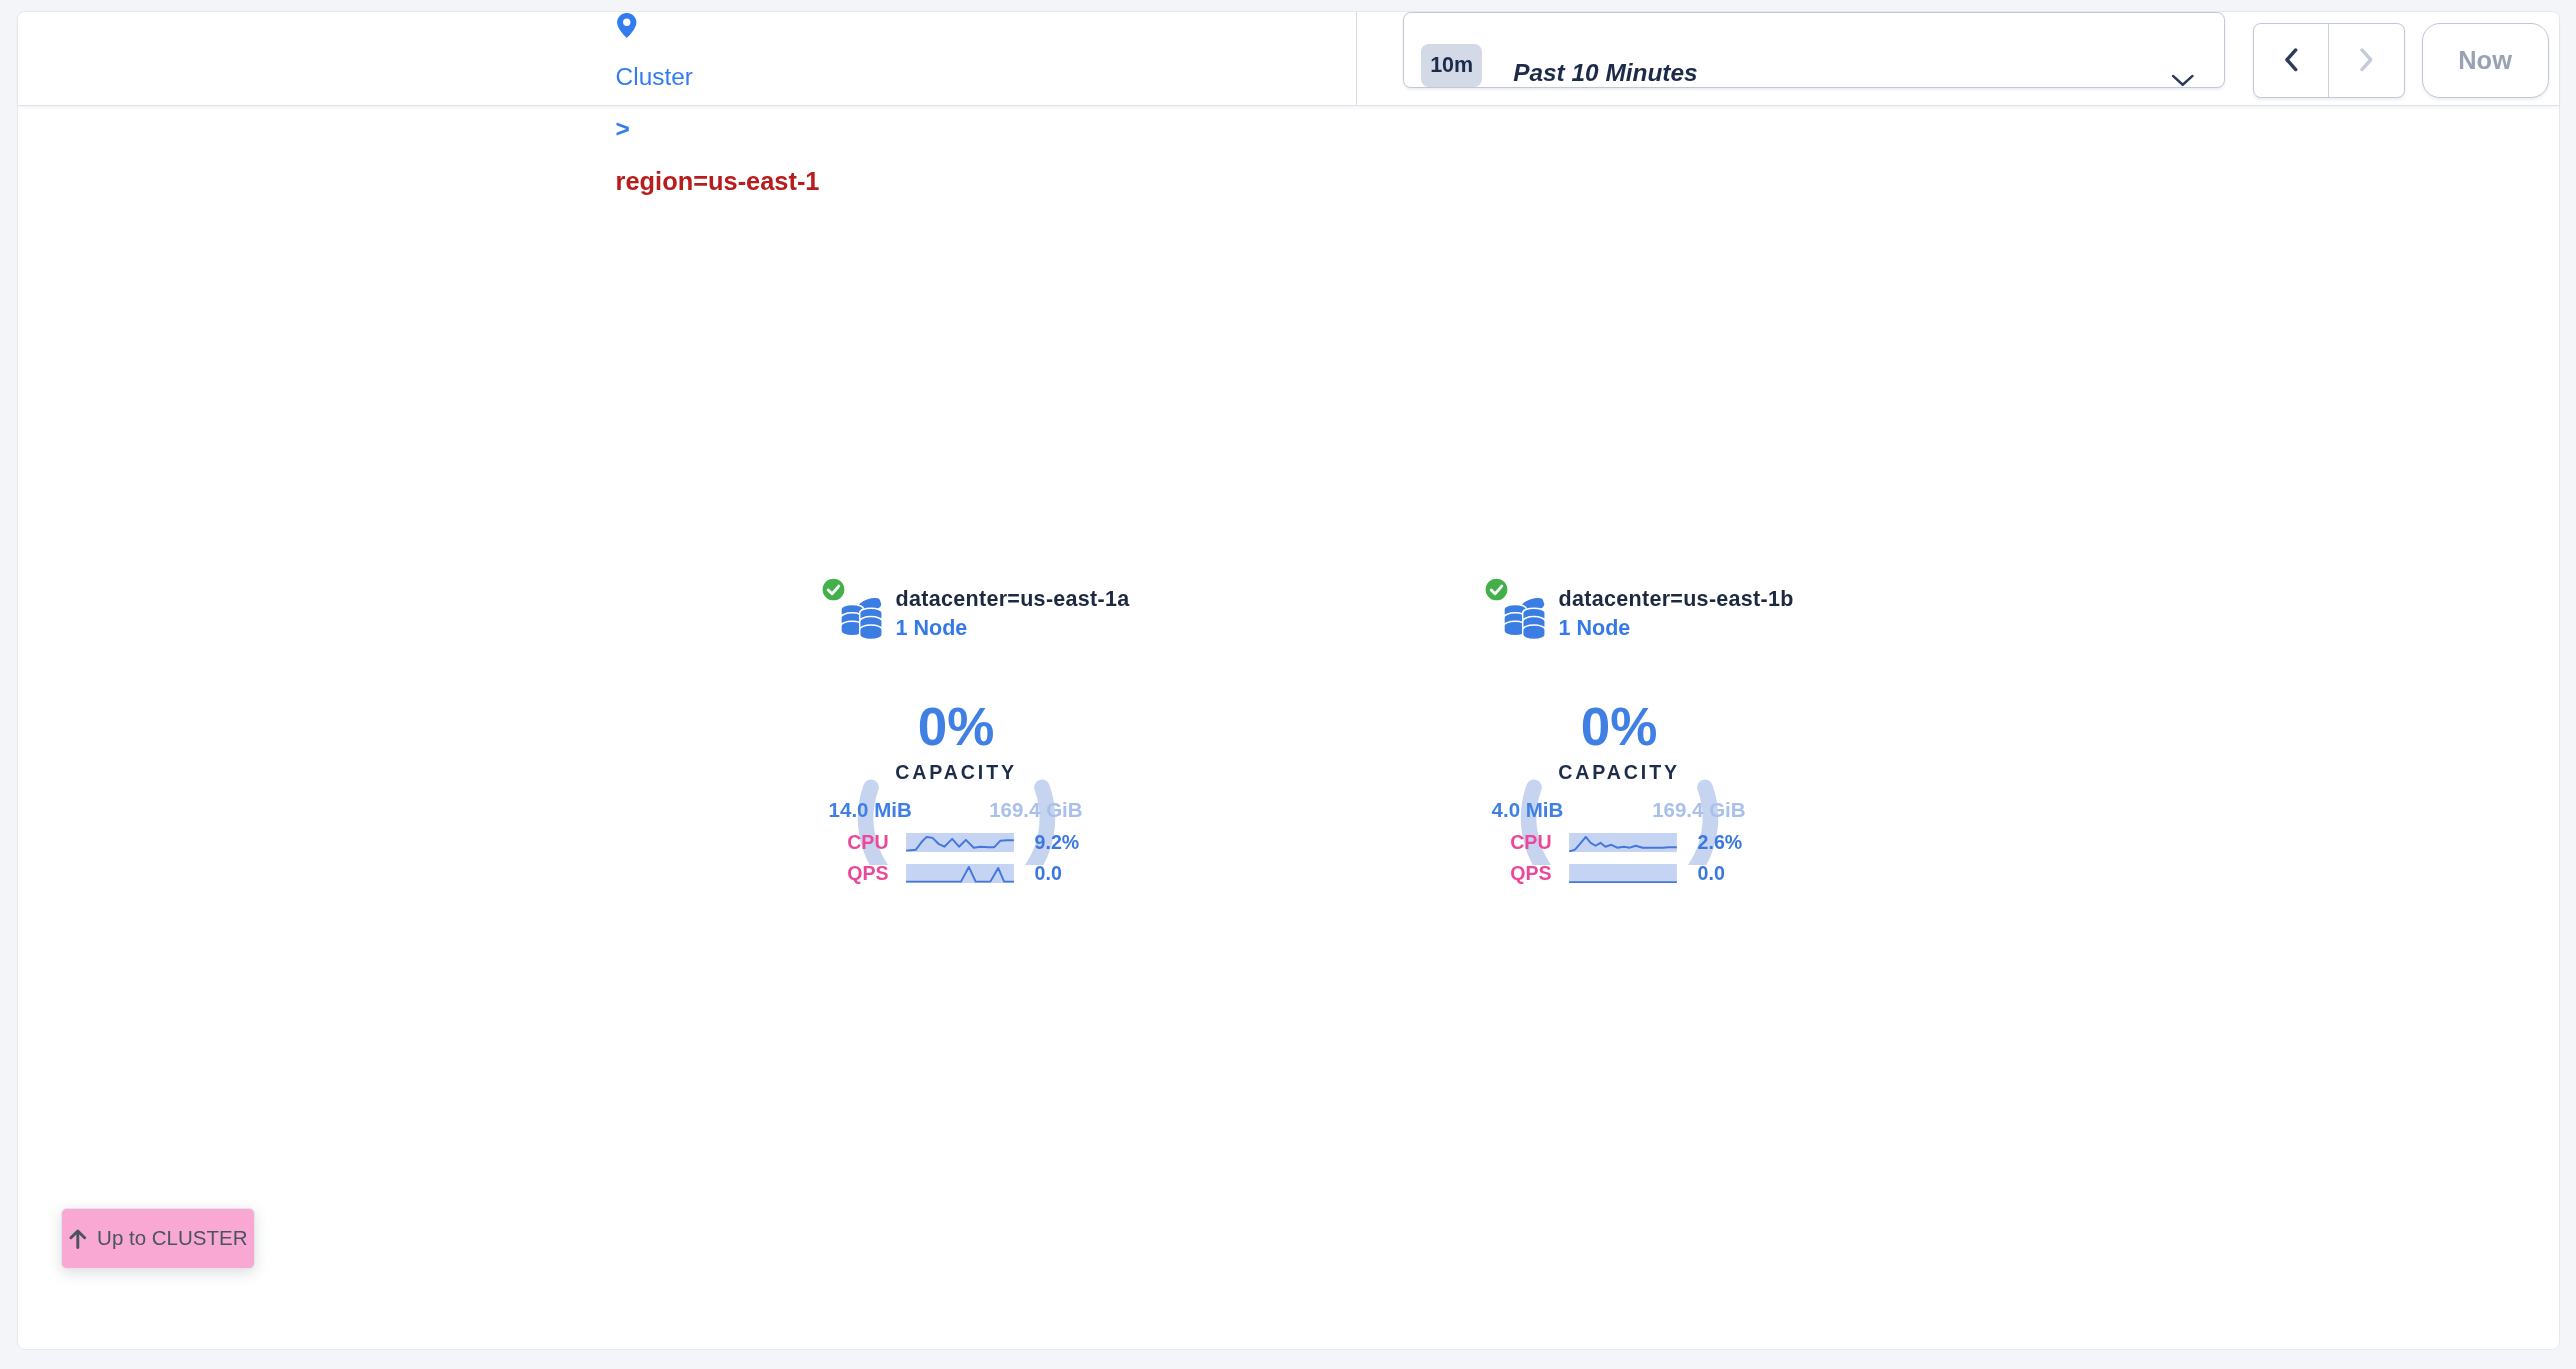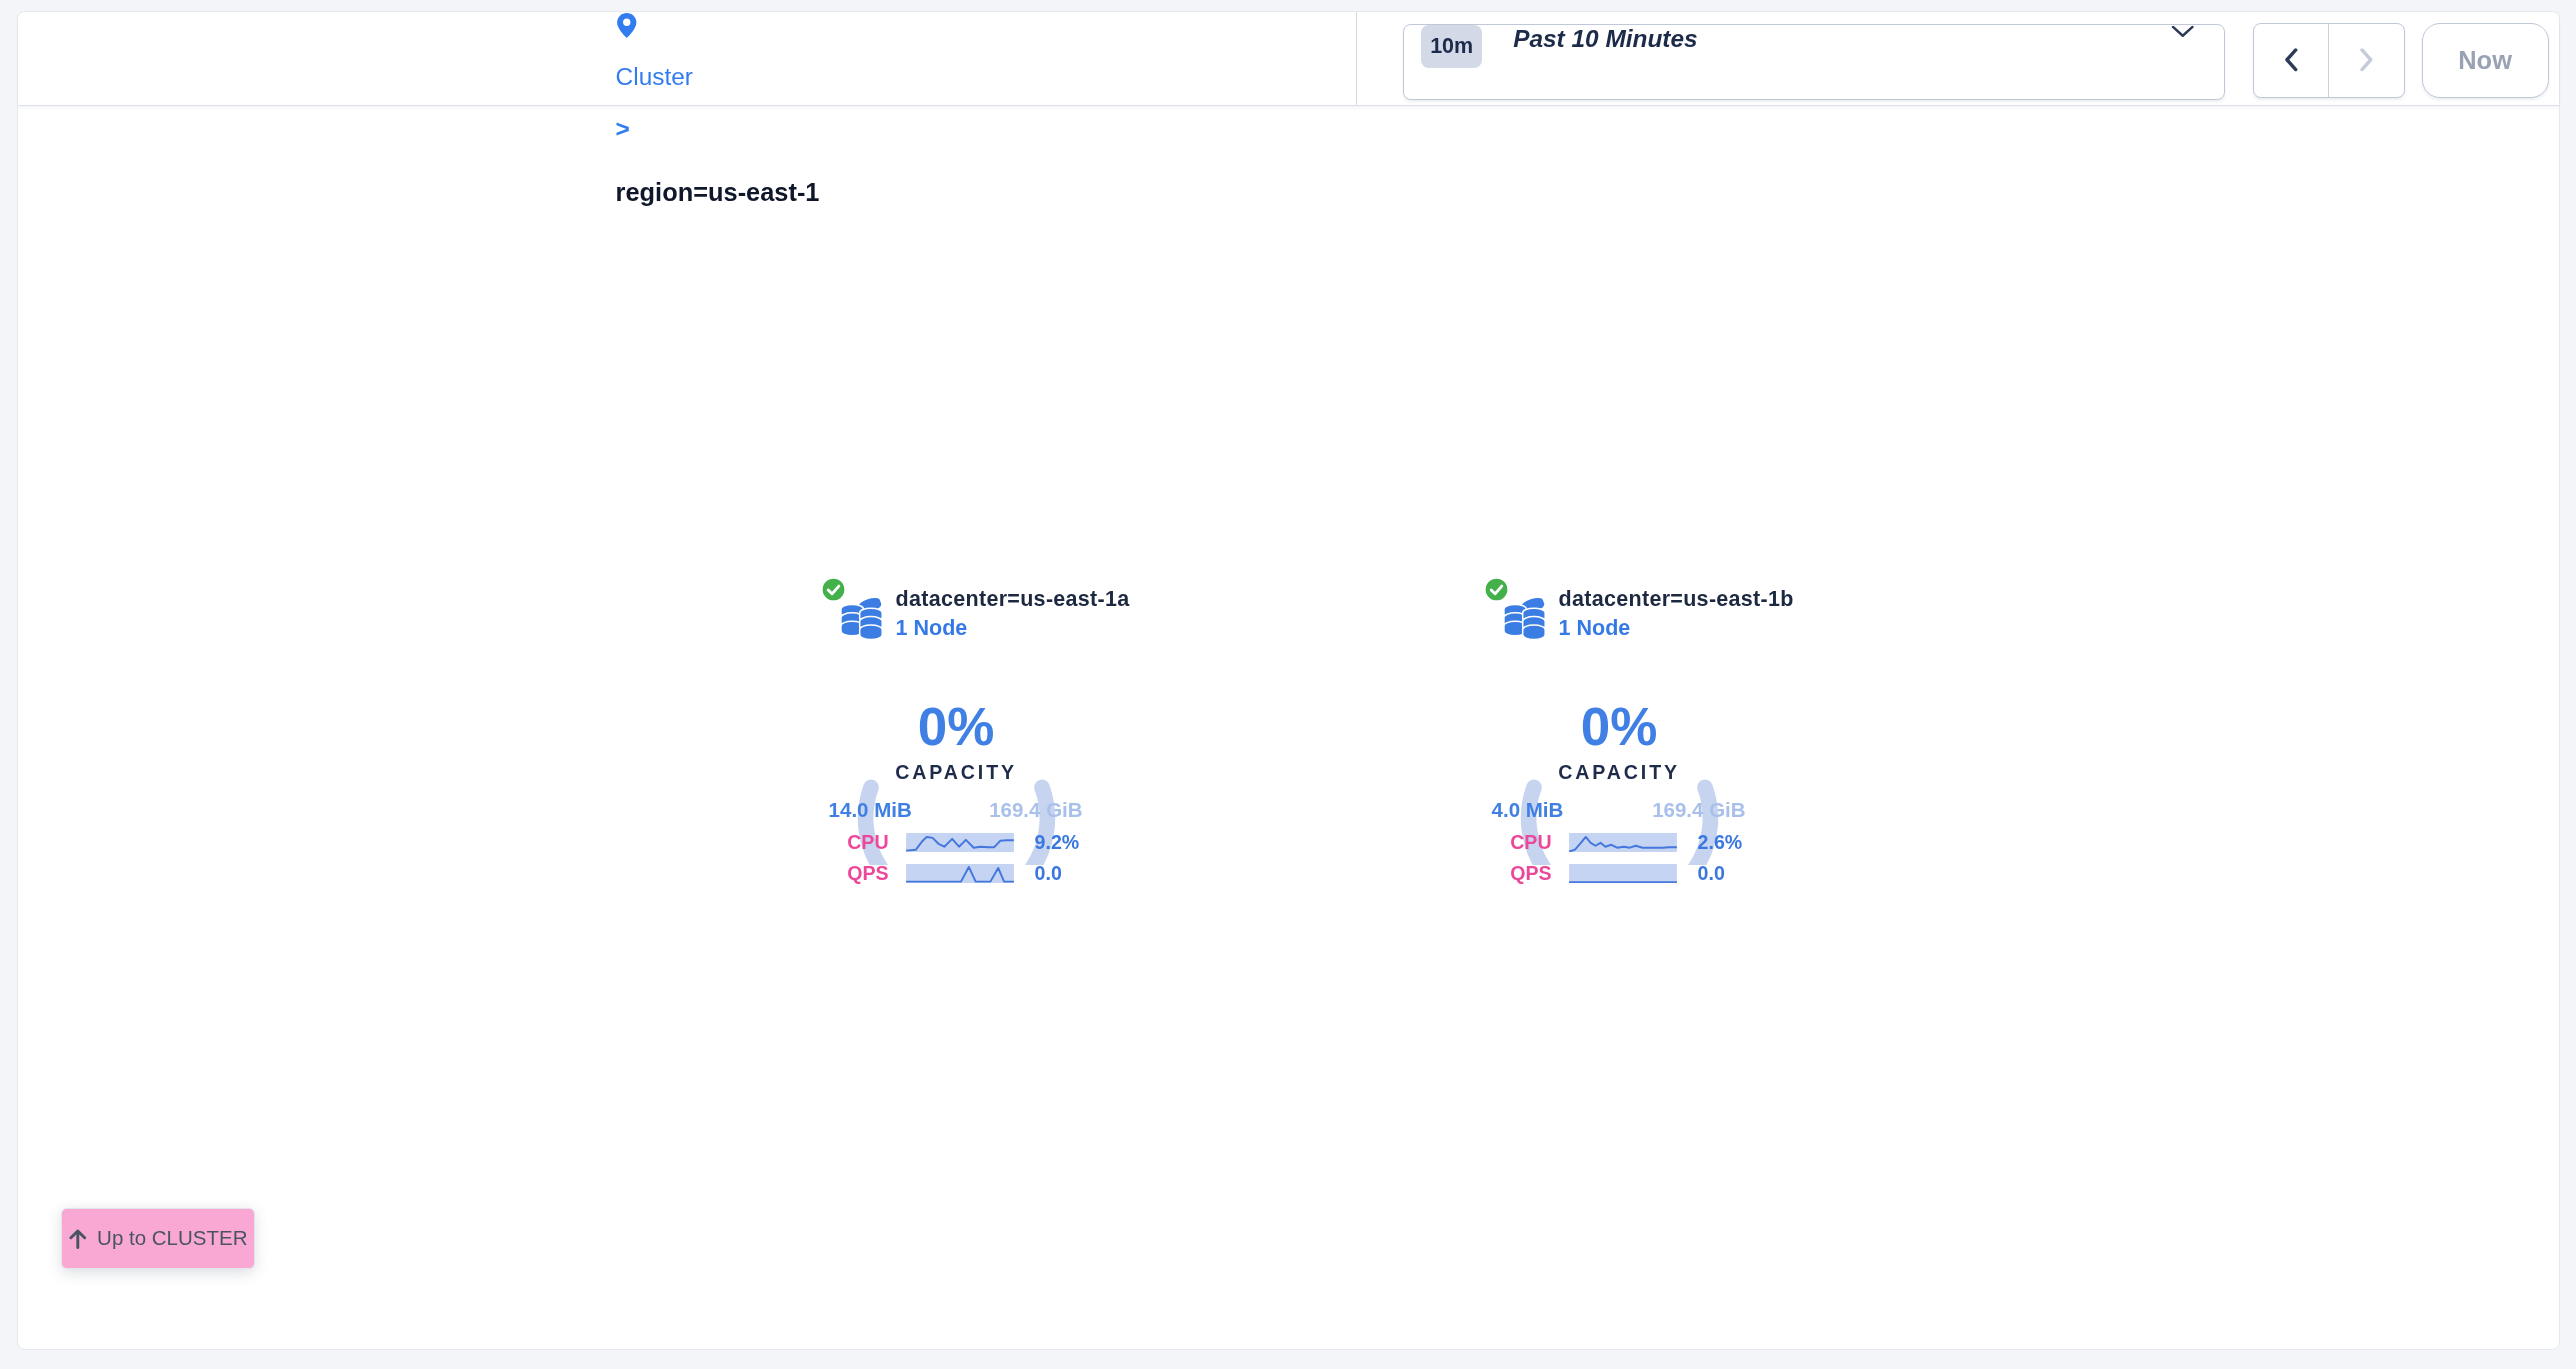--- a/index.html
+++ b/index.html
@@ -24,31 +24,31 @@
   .view-selector .label { font-size:24.4px; font-weight:500; color:#337cf0; }
   .view-selector svg { margin-left:27px; }
 
   .breadcrumb {
     position:absolute; left:598px; top:0; height:94px;
     display:flex; align-items:flex-start; gap:24px;flex-direction:column;
   }
   .breadcrumb .pin { margin-right:7.8px; display:flex; }
   .crumb-root { font-size:24.4px; font-weight:500; color:#337cf0; cursor:pointer; }
   .crumb-sep  { font-size:24.4px; font-weight:700; color:#337cf0; }
-  .crumb-current { font-size:25.4px; font-weight:600; color:#0f172a;margin-top:11px; }
+  .crumb-current { font-size:25.4px; font-weight:600; color:#b91c1c; }
 
   .header-divider {
     position:absolute; left:1338px; top:0; width:1px; height:93px; background:#d5dae4;
   }
 
   .time-dropdown {
-    position:absolute; left:1385px; top:12px; width:822px; height:76px;
+    position:absolute; left:1385px; top:0; width:822px; height:76px;
     border:1px solid #bfc7d9; border-radius:7.8px; background:#fff;
     box-shadow:0 2px 2.9px rgba(30,40,70,0.08);
-    display:flex; align-items:flex-start; cursor:pointer;
+    display:flex; align-items:flex-end; cursor:pointer;
   }
   .time-badge {
     margin-left:17.6px; width:61px; height:43px; background:#d3d9e7; border-radius:7.8px;
     display:flex; align-items:center; justify-content:center;
     font-size:21.5px; font-weight:700; color:#1d2b4a;
   }
   .time-label { margin-left:31px; font-size:24.4px; font-weight:700; color:#1d2b4a;font-style:italic; }
   .time-dropdown .chev { margin-left:auto; margin-right:29px; display:flex; }
 
   .pager {

